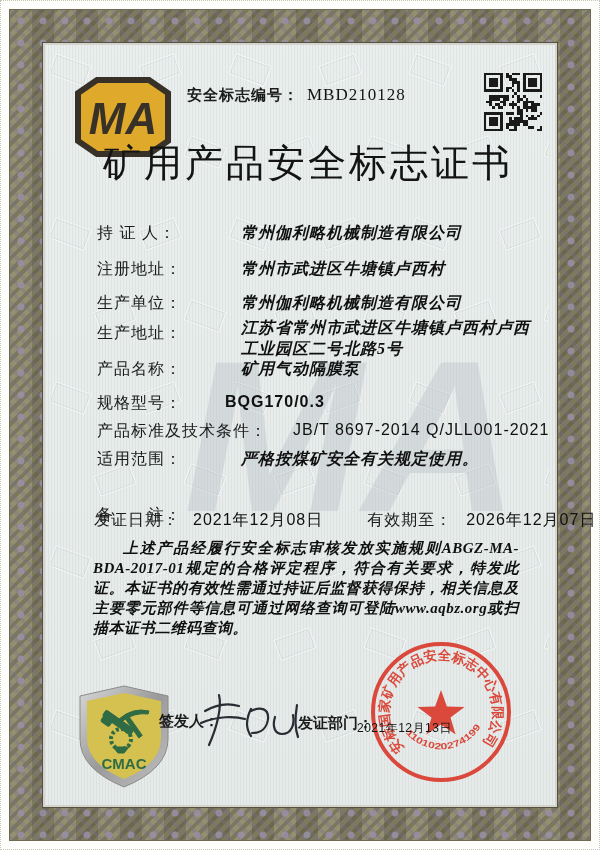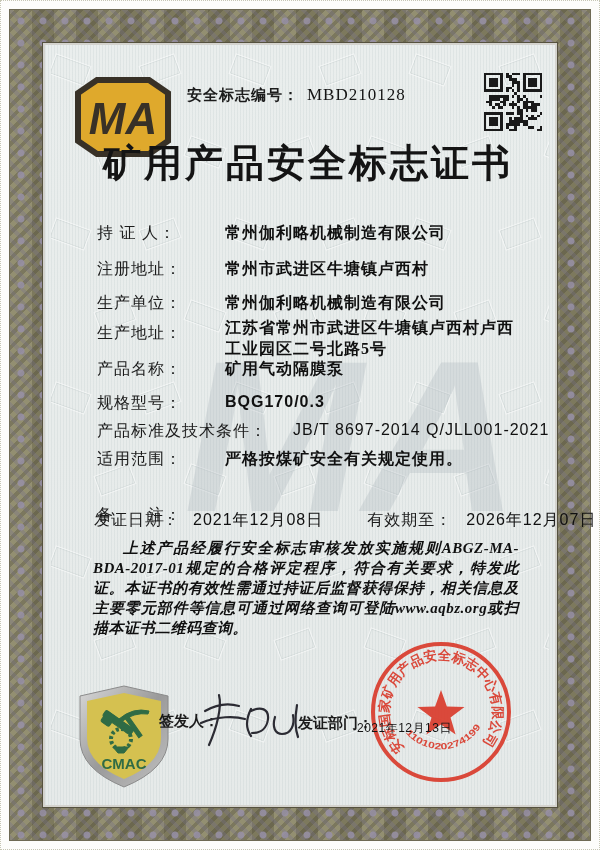--- a/index.html
+++ b/index.html
@@ -41,29 +41,29 @@
   .abs{position:absolute;}
 
   
   .ma-logo{left:74px; top:76px;}
   .certno{left:186px; top:84px; display:flex; align-items:baseline;}
   .certno .lab{font-size:15px; font-weight:700; color:#1c1c1c; letter-spacing:1px;}
   .certno .val{font-family:"Liberation Serif", serif; font-size:17px; color:#141414; letter-spacing:1px; margin-left:8px;}
   .qr{left:477px; top:66px;}
   .title{
     left:16px; right:0; top:137px; text-align:center;
-    font-family:"Liberation Serif", serif; font-weight:700;
+    font-family:"Liberation Serif", serif; font-weight:400;
     font-size:38px; color:#141414; letter-spacing:3px;
   }
 
   
   .frow{left:96px; display:flex; align-items:flex-start;}
   .flab{font-size:16px; font-weight:400; color:#1b1b1b; letter-spacing:1px; white-space:nowrap;}
   .fval{font-size:16px; color:#101010;}
-  .v-kai{font-family:"Liberation Serif", serif; font-weight:700; letter-spacing:1px;}
+  .v-kai{font-family:"Liberation Serif", serif; font-weight:700; font-style:italic; letter-spacing:1px;margin-left:16px;}
   .v-sans{font-family:"Liberation Sans", sans-serif; letter-spacing:1px;}
   .v-bold{font-family:"Liberation Sans", sans-serif; font-weight:700; letter-spacing:1px;}
   .gap-std .flab{width:128px;}
   .wrapval{width:292px; line-height:21px;}
 
   .issuerow{left:93px; top:481px; display:flex; align-items:baseline;margin-top:28px;}
   .issuerow .flab{margin-right:14px;}
   .d1{margin-right:44px;}
 
   .para{

